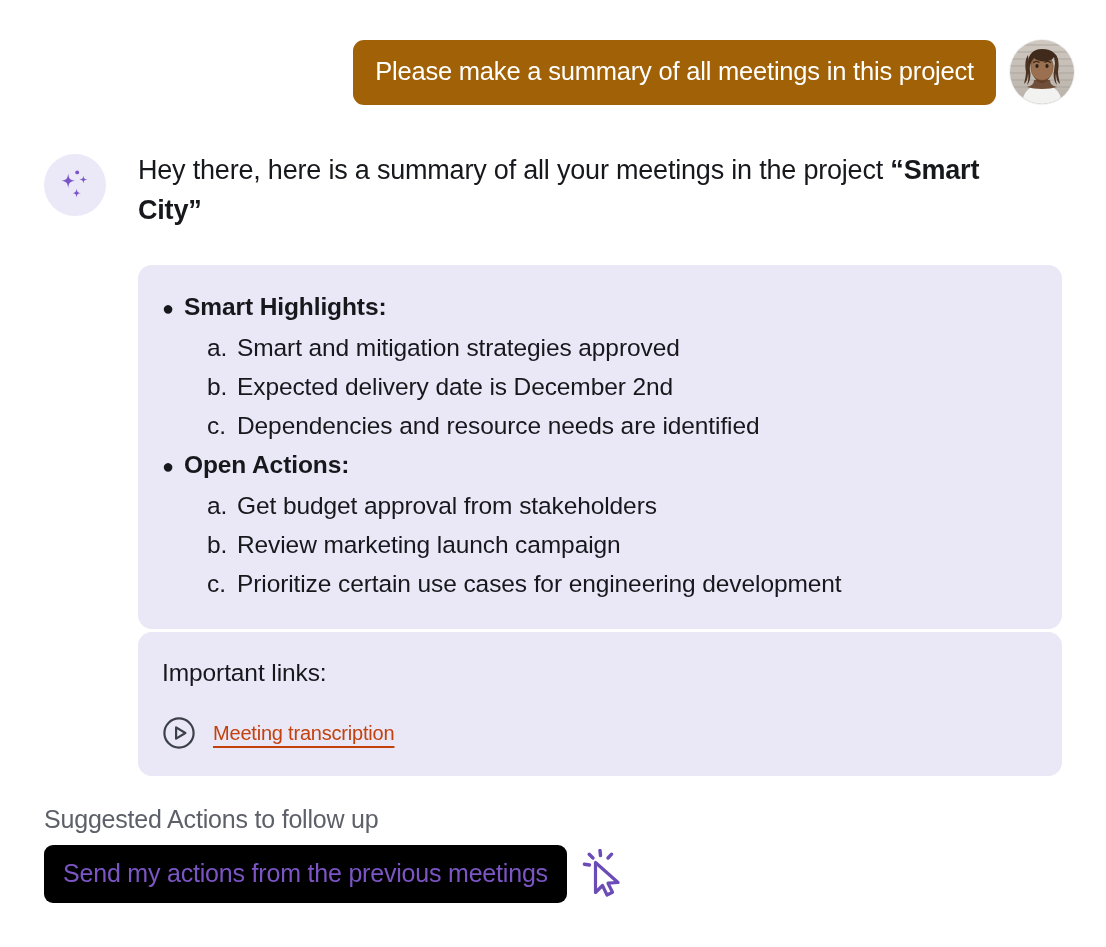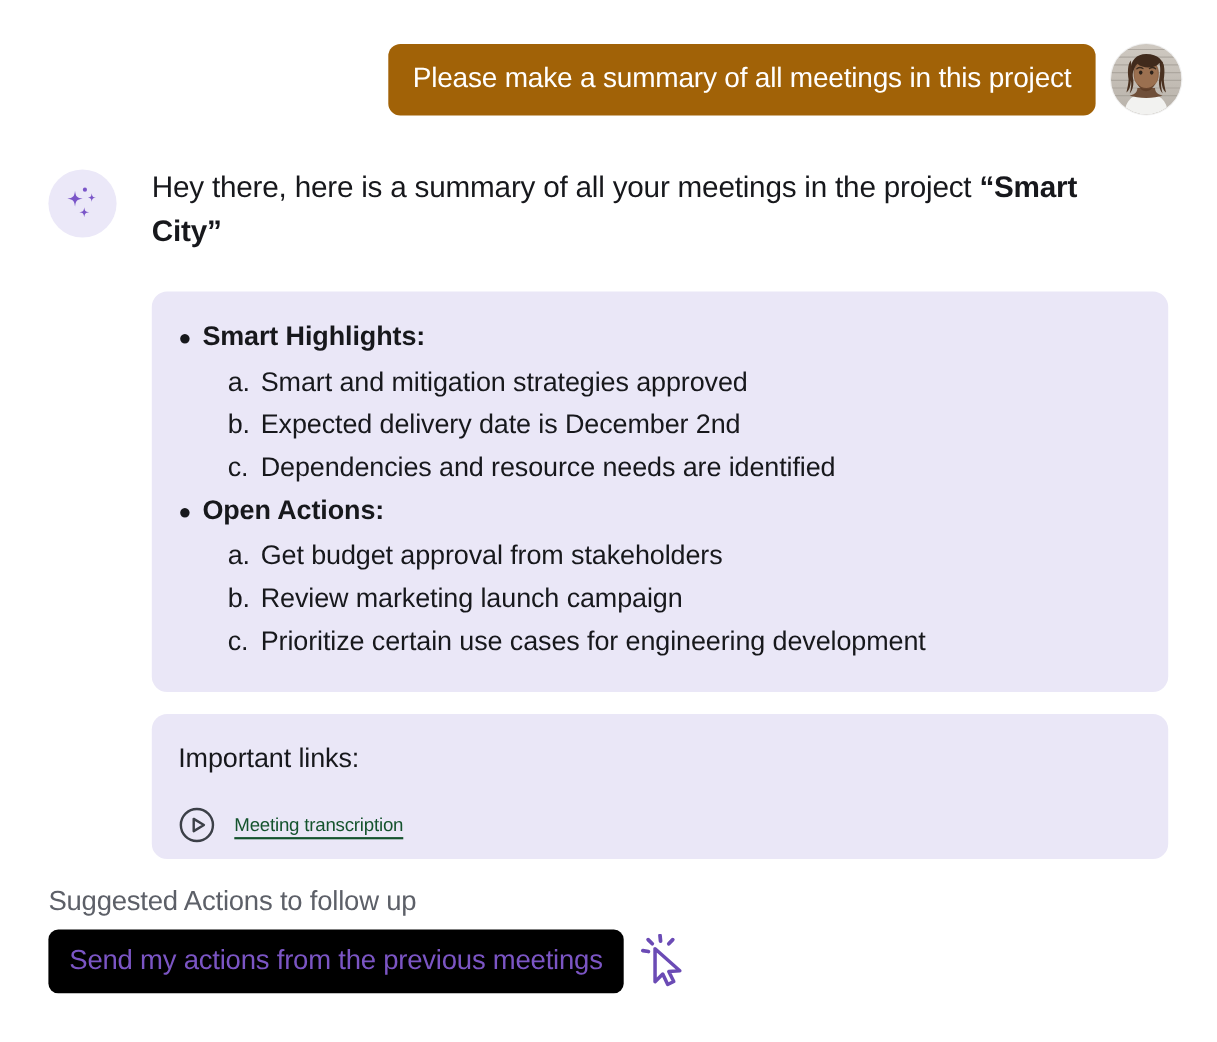--- a/index.html
+++ b/index.html
@@ -131,40 +131,39 @@
   }
   .sub-item .marker {
     flex: 0 0 auto;
     width: 30px;
     text-align: left;
   }
 
   
   #links-card {
     top: 632px;
-    padding: 24px 24px 14px 24px;
-    margin-top: 17px;
+    padding: 24px 24px 26px 24px;
   }
   .links-title {
     font-size: 24.5px;
     line-height: 34px;
     color: #17181c;
     letter-spacing: -0.1px;
     margin-bottom: 26px;
   }
   .link-row {
     display: flex;
     align-items: center;
   }
   .play-icon { flex: 0 0 auto; display: block; }
   .link-text {
     margin-left: 17px;
-    font-size: 17px;
+    font-size: 20px;
     line-height: 30px;
-    color: #14532d;
+    color: #c2410c;
     letter-spacing: -0.2px;
     text-decoration: underline;
     text-underline-offset: 6px;
     text-decoration-thickness: 2px;
   }
 
   
   .suggested-label {
     position: absolute;
     left: 44px;

